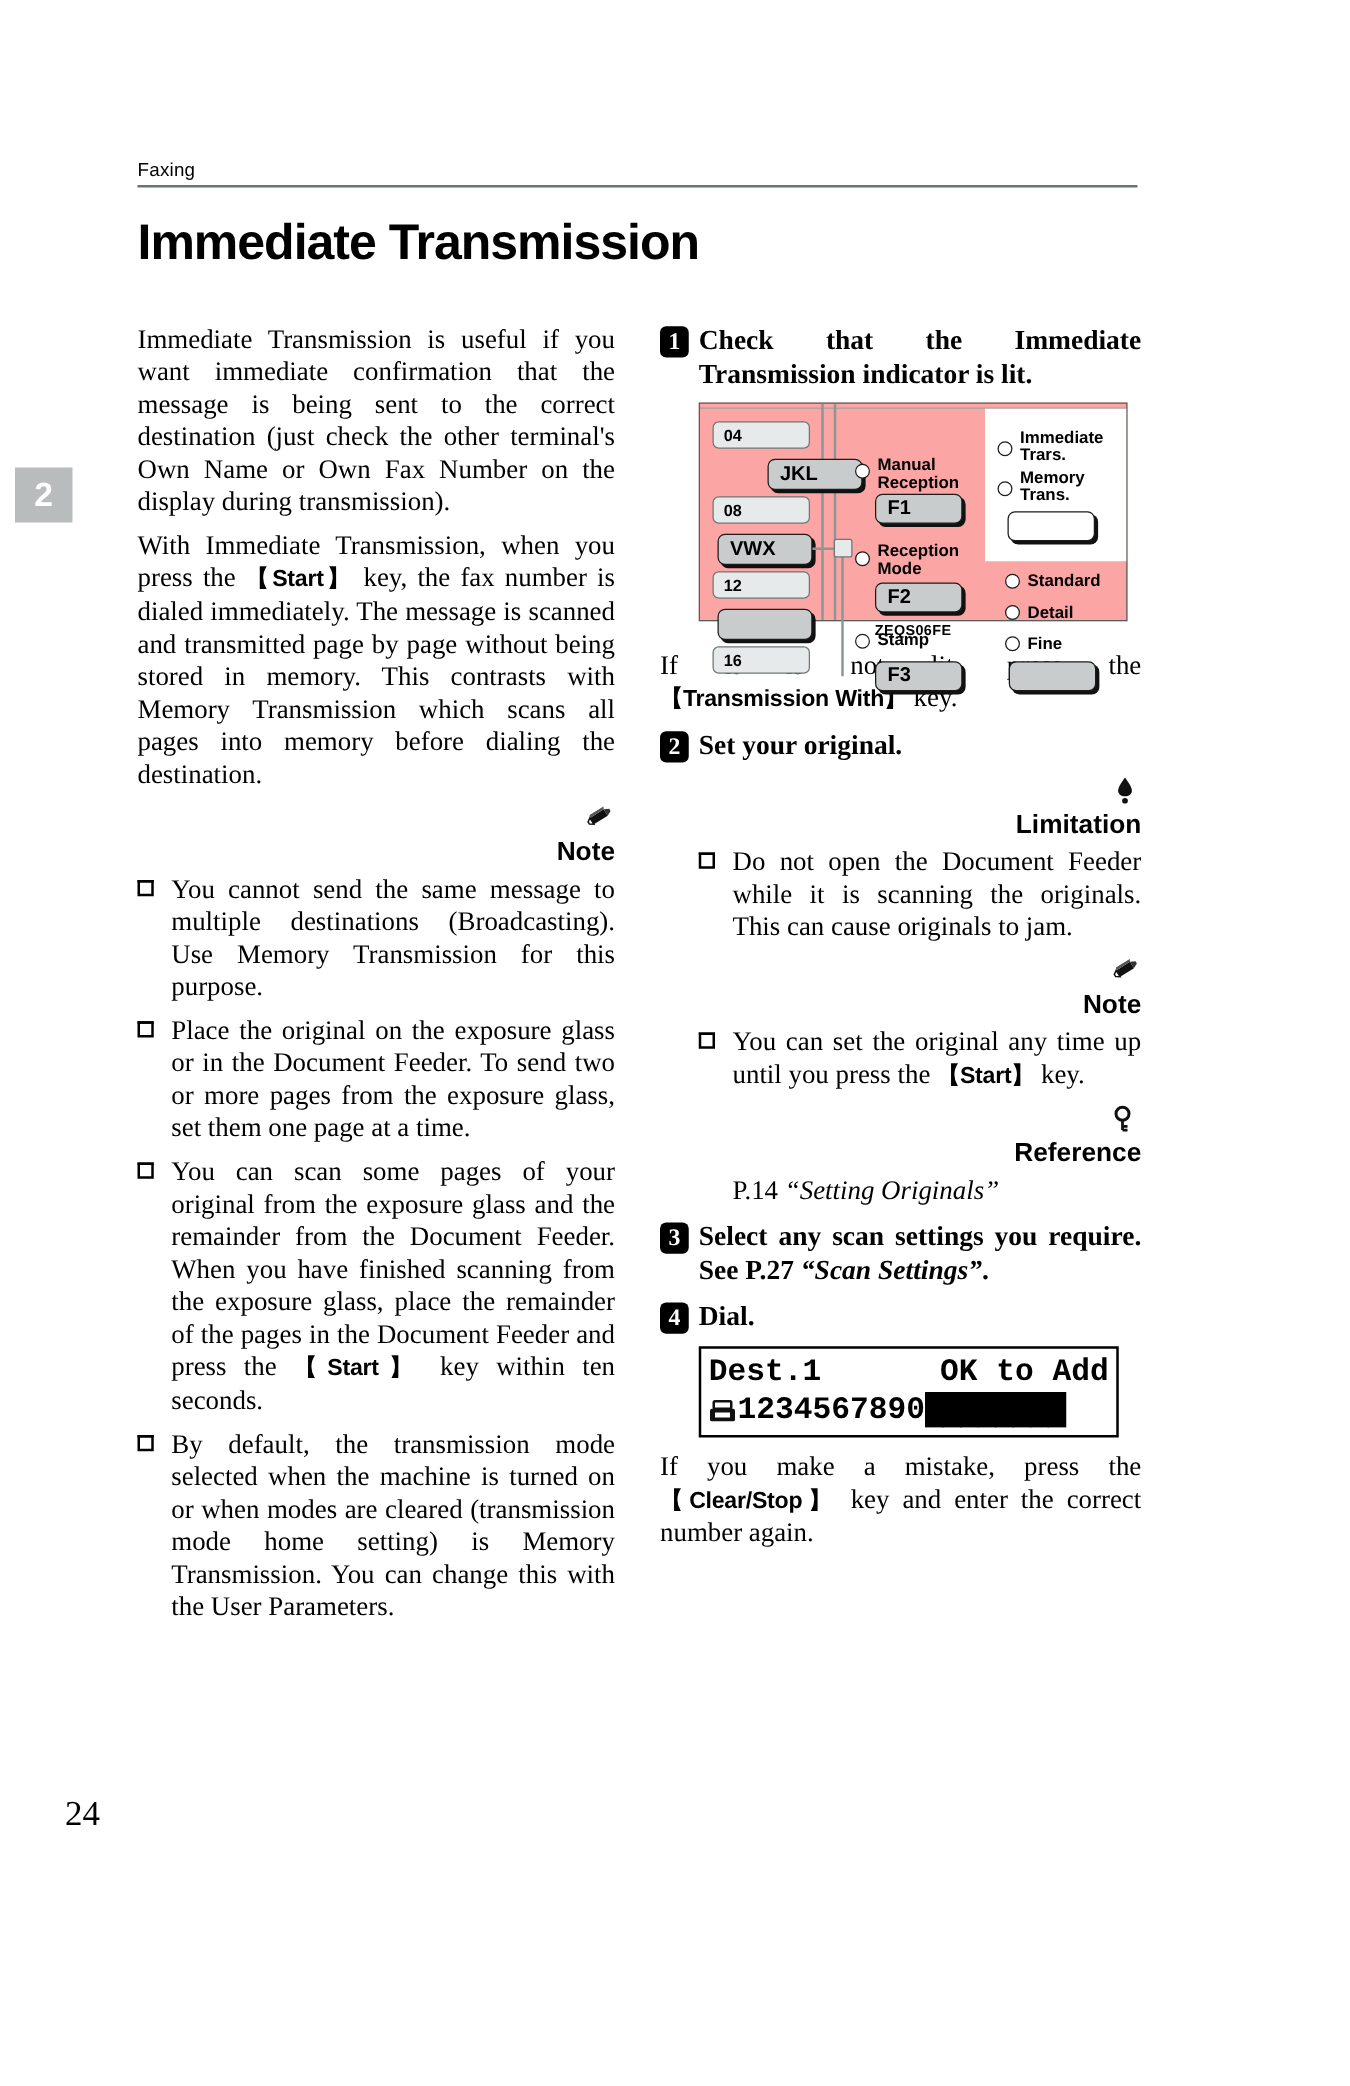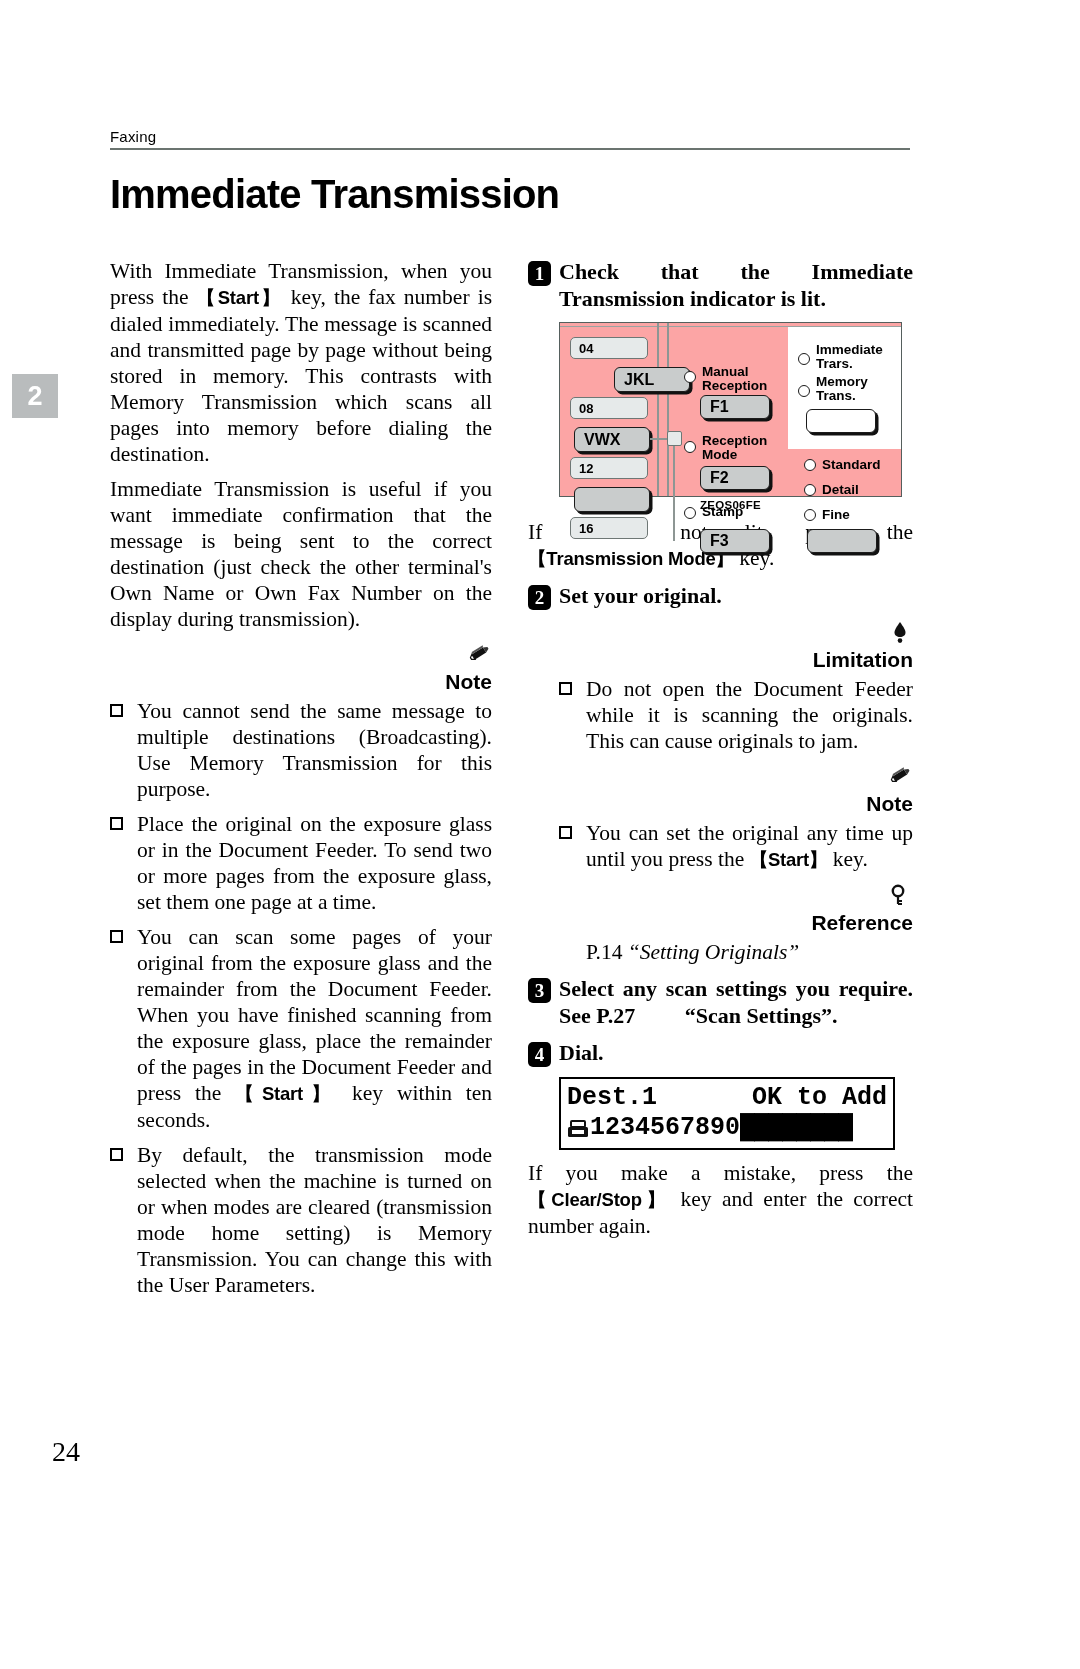--- a/index.html
+++ b/index.html
@@ -48,21 +48,21 @@
                border:2.5px solid #000;box-sizing:border-box;}
   ul.bl li .sq:after{content:"";position:absolute;left:-2.5px;top:-2.5px;
                width:13px;height:13px;border-top:2.5px solid #000;}
 
   
   .step{display:flex;align-items:flex-start;gap:8px;margin:10px 0 6px 0;}
   .stepnum{flex:0 0 auto;width:23px;height:25px;background:#000;border-radius:5px;
            color:#fff;font-family:"Liberation Serif",serif;font-weight:bold;font-size:19px;
            display:flex;align-items:center;justify-content:center;margin-top:3px;}
   .steptext{font-weight:bold;font-size:22px;line-height:27px;text-align:justify;}
-  .steptext .it{margin-left:44px;}
+  .steptext .it{font-style:italic;}
 
   .indent{margin-left:31px;}
 
   
   .figwrap{margin:10px 0 4px 31px;}
   .panel{position:relative;width:343px;height:175px;background:#fca5a5;
          border:1.5px solid #555f5d;box-sizing:border-box;}
   .panel .topline{position:absolute;left:0;right:0;top:3px;height:1px;background:#9aa3a1;}
   .panel .vsep{position:absolute;top:0;bottom:0;width:1.5px;background:#8d9694;}
 
@@ -114,23 +114,23 @@
   </div>
 
   <div class="chaptab">
     <span>2</span>
   </div>
 
   <div class="maintitle">Immediate Transmission</div>
 
   <div class="colL">
 
+    <p class="body">Immediate Transmission is useful if you want immediate confirmation that the message is being sent to the correct destination (just check the other terminal's Own Name or Own Fax Number on the display during transmission).</p>
+
     <p class="body"><span>With Immediate Transmission, when you press the </span><span class="key">【Start】</span><span> key, the fax number is dialed immediately. The message is scanned and transmitted page by page without being stored in memory. This contrasts with Memory Transmission which scans all pages into memory before dialing the destination.</span></p>
-
-    <p class="body">Immediate Transmission is useful if you want immediate confirmation that the message is being sent to the correct destination (just check the other terminal's Own Name or Own Fax Number on the display during transmission).</p>
 
     <div class="hd">
       <span class="ico">
         <svg width="23" height="22" viewBox="0 0 23 22">
           <g transform="rotate(-32 11 11)">
             <path d="M4 7 L17 7 L17 13 L4 13 Z" fill="#111"></path>
             <path d="M17 7 L21 9 L21 11 L17 13 Z" fill="#333"></path>
             <path d="M4 7 L1 9 L1 11 L4 13 Z" fill="#fff" stroke="#111" stroke-width="1.2"></path>
             <path d="M4 7 L17 7 L18 5 L5 5 Z" fill="#555"></path>
           </g>
@@ -214,21 +214,21 @@
         <div class="plabel" style="left:262px;top:135px;">Standard</div>
         <div class="lamp" style="left:244px;top:161px;"></div>
         <div class="plabel" style="left:262px;top:160px;">Detail</div>
         <div class="lamp" style="left:244px;top:186px;"></div>
         <div class="plabel" style="left:262px;top:185px;">Fine</div>
         <div class="gkey" style="left:247px;top:206px;width:70px;height:24px;"></div>
       </div>
       <div class="figcap">ZEQS06FE</div>
     </div>
 
-    <p class="body indent" style="margin-top:8px;"><span>If it is not lit, press the </span><span class="key">【Transmission Mode】</span><span> key.</span></p>
+    <p class="body indent" style="margin-top:8px;"><span>If it is not lit, press the </span><span class="key">【Transmission With】</span><span> key.</span></p>
 
     <div class="step">
       <div class="stepnum">2</div>
       <div class="steptext">Set your original.</div>
     </div>
 
     <div class="indent">
       <div class="hd">
         <span class="ico">
           <svg width="20" height="22" viewBox="0 0 20 22">

